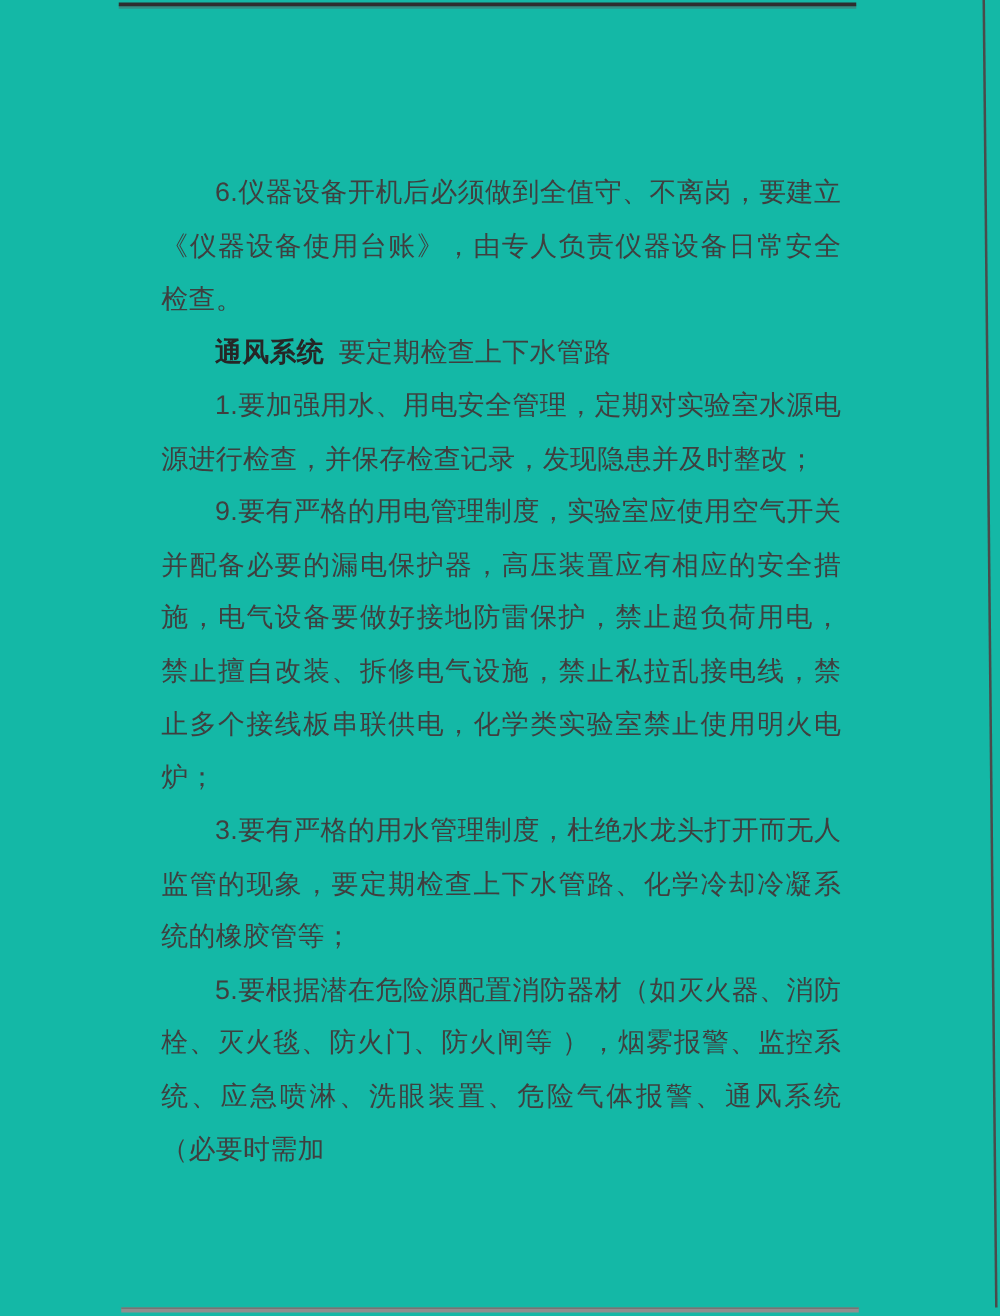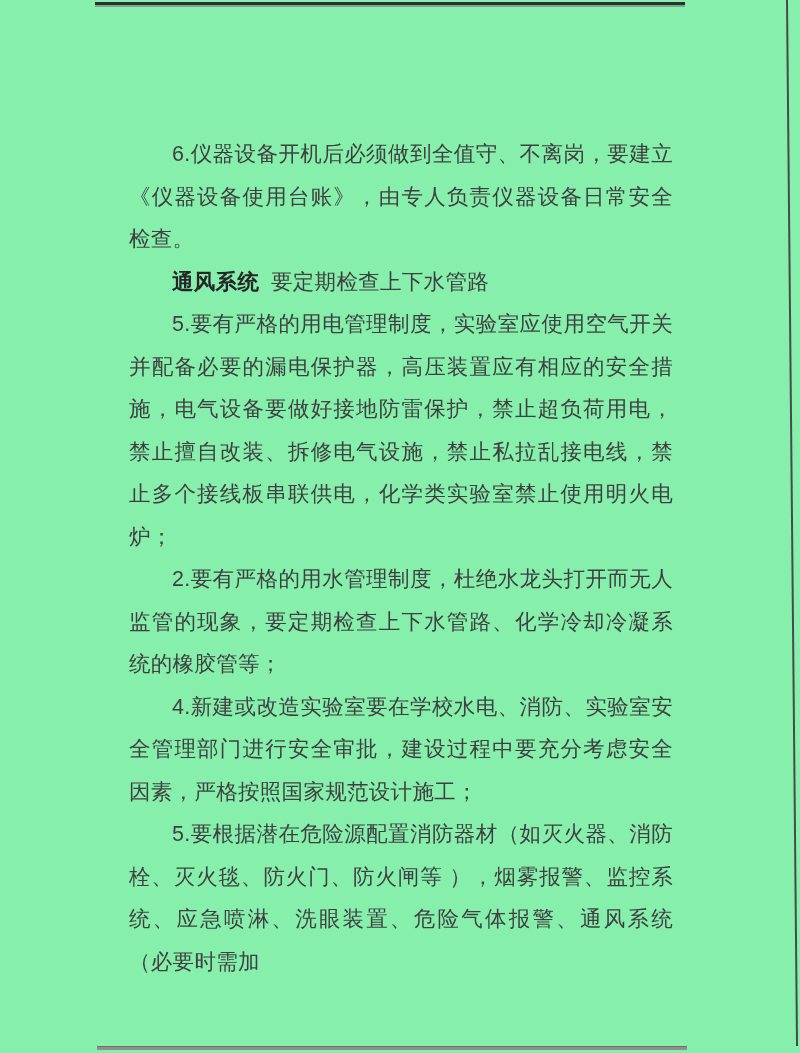--- a/index.html
+++ b/index.html
@@ -10,21 +10,21 @@
   body {
     width: 800px;
     height: 1053px;
     position: relative;
     overflow: hidden;
     font-family: "Liberation Sans", "DejaVu Sans", sans-serif;
   }
   .page {
     position: absolute;
     inset: 0;
-    background: #86efac;
+    background: #14b8a6;
   }
   
   .edge { position: absolute; }
   .edge-top {
     left: 95px; top: 2px;
     width: 590px; height: 3px;
     background: #2e2e2e;
     box-shadow: 0 2px 0 rgba(90,90,90,.45);
   }
   .edge-right {
@@ -72,24 +72,24 @@
   <div class="edge edge-top"></div>
   <div class="edge edge-right"></div>
   <div class="edge edge-bottom"></div>
 
   <section class="text-block">
 
     <p class="para">6.仪器设备开机后必须做到全值守、不离岗，要建立《仪器设备使用台账》，由专人负责仪器设备日常安全检查。</p>
 
     <p class="para heading"><span class="bold">通风系统</span><span>要定期检查上下水管路</span></p>
 
+    <p class="para">1.要加强用水、用电安全管理，定期对实验室水源电源进行检查，并保存检查记录，发现隐患并及时整改；</p>
 
-    <p class="para">5.要有严格的用电管理制度，实验室应使用空气开关并配备必要的漏电保护器，高压装置应有相应的安全措施，电气设备要做好接地防雷保护，禁止超负荷用电，禁止擅自改装、拆修电气设施，禁止私拉乱接电线，禁止多个接线板串联供电，化学类实验室禁止使用明火电炉；</p>
+    <p class="para">9.要有严格的用电管理制度，实验室应使用空气开关并配备必要的漏电保护器，高压装置应有相应的安全措施，电气设备要做好接地防雷保护，禁止超负荷用电，禁止擅自改装、拆修电气设施，禁止私拉乱接电线，禁止多个接线板串联供电，化学类实验室禁止使用明火电炉；</p>
 
-    <p class="para">2.要有严格的用水管理制度，杜绝水龙头打开而无人监管的现象，要定期检查上下水管路、化学冷却冷凝系统的橡胶管等；</p>
+    <p class="para">3.要有严格的用水管理制度，杜绝水龙头打开而无人监管的现象，要定期检查上下水管路、化学冷却冷凝系统的橡胶管等；</p>
 
-    <p class="para">4.新建或改造实验室要在学校水电、消防、实验室安全管理部门进行安全审批，建设过程中要充分考虑安全因素，严格按照国家规范设计施工；</p>
 
     <p class="para">5.要根据潜在危险源配置消防器材（如灭火器、消防栓、灭火毯、防火门、防火闸等 ），烟雾报警、监控系统、应急喷淋、洗眼装置、危险气体报警、通风系统（必要时需加</p>
 
   </section>
 
 </div>
 
 </body></html>

